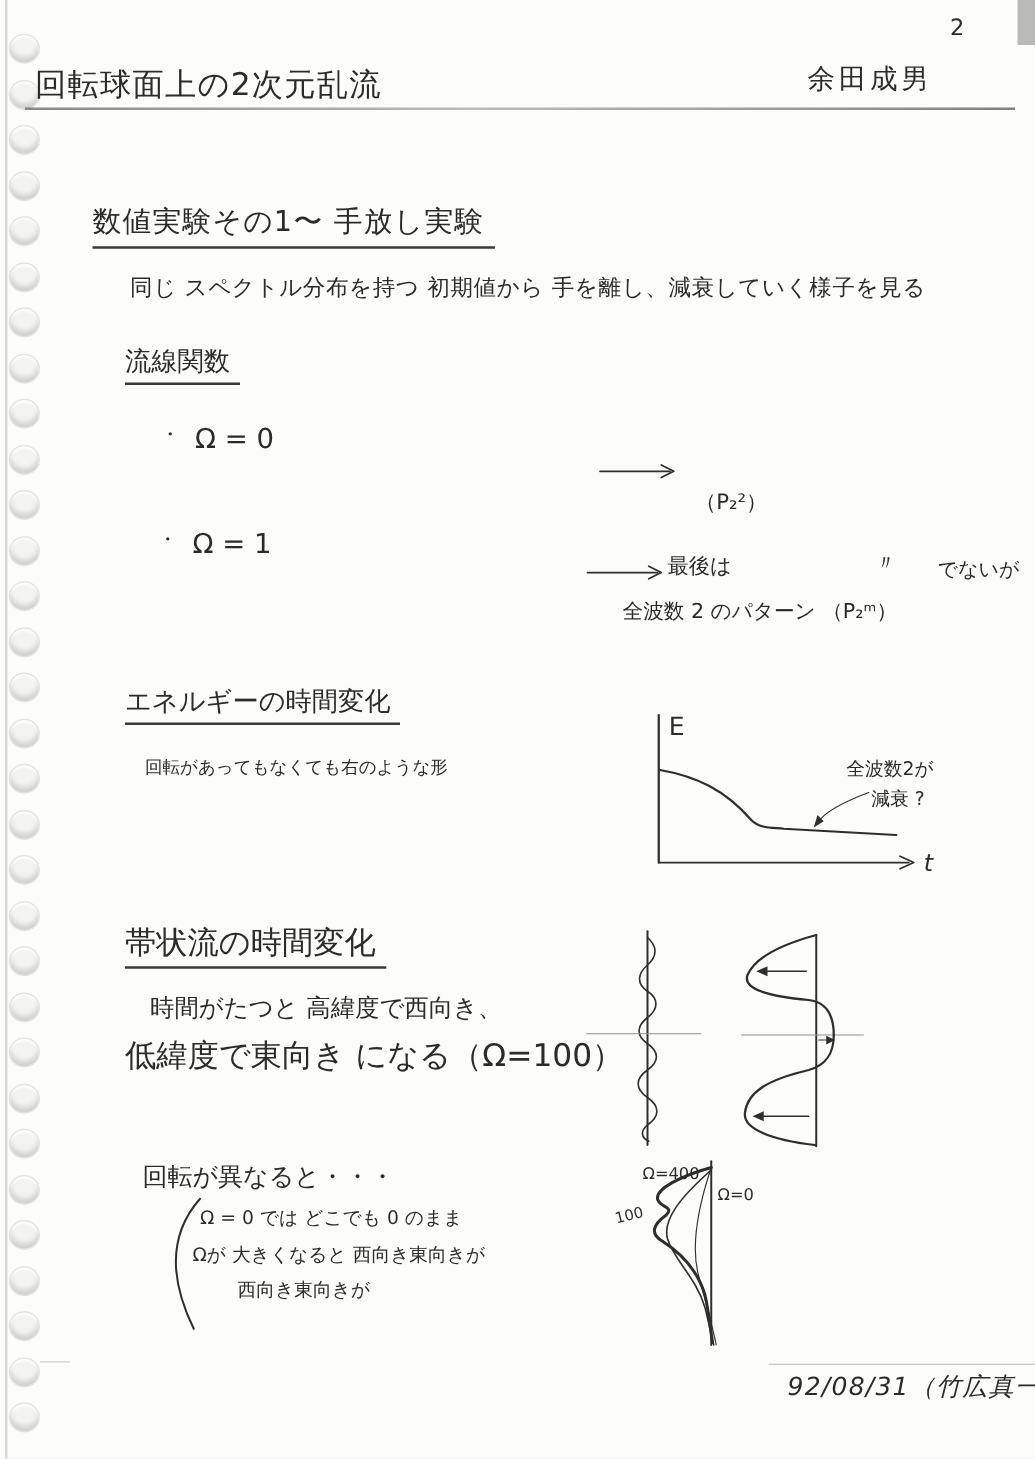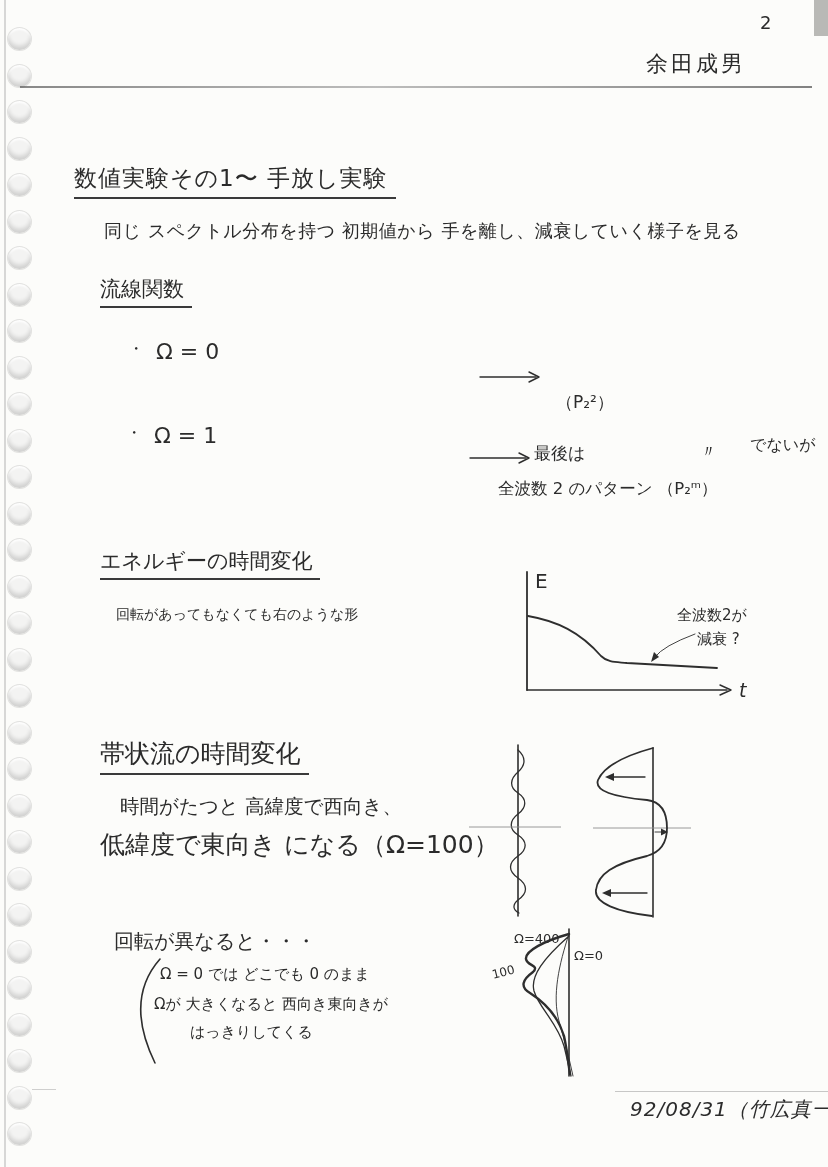--- a/index.html
+++ b/index.html
@@ -27,21 +27,21 @@
   .h-exp{left:74px;top:164px;font-size:23px;letter-spacing:1px;}
   .intro{left:84px;top:220px;font-size:18px;letter-spacing:.5px;margin-left:20px;}
   .h-sf{left:100px;top:276px;font-size:21px;}
   .bullet{font-size:22px;}
   .b1{left:128px;top:338px;} .b2{left:126px;top:422px;}
   .dot{font-size:16px;vertical-align:5px;margin-right:12px;}
   .n0l1{left:543px;top:362px;font-size:16px;}
   .n0l2{left:556px;top:392px;font-size:17px;}
   .n1p1{left:534px;top:443px;font-size:17px;}
   .n1p2{left:700px;top:441px;font-size:17px;}
-  .n1p3{left:750px;top:435px;font-size:16px;font-family:Liberation Serif, serif;}
+  .n1p3{left:750px;top:447px;font-size:16px;font-family:Liberation Serif, serif;}
   .n1l2{left:498px;top:479px;font-size:16.5px;}
   .h-en{left:100px;top:548px;font-size:21px;}
   .en-body{left:116px;top:606px;font-size:14px;}
   .h-zn{left:100px;top:738px;font-size:25px;}
   .znl1{left:120px;top:795px;font-size:19.5px;}
   .znl2{left:100px;top:829px;font-size:25px;}
   .rot-intro{left:114px;top:929px;font-size:20px;}
   .roti{font-size:15px;}
   .r1{left:160px;top:965px;} .r2{left:154px;top:995px;} .r3{left:190px;top:1023px;}
   .footer{left:630px;top:1097px;font-size:20px;font-style:italic;letter-spacing:1px;}
@@ -81,20 +81,21 @@
       <div class="hole" style="top: 903px;"></div>
       <div class="hole" style="top: 939.5px;"></div>
       <div class="hole" style="top: 976px;"></div>
       <div class="hole" style="top: 1012.5px;"></div>
       <div class="hole" style="top: 1049px;"></div>
       <div class="hole" style="top: 1085.5px;"></div>
       <div class="hole" style="top: 1122px;"></div>
     </div>
 
   <div class="hw pnum">2</div>
+  <div class="hw title">回転球面上の2次元乱流</div>
   <div class="hw author">余田成男</div>
   <div class="rule" style="left:20px;top:86px;width:792px;"></div>
 
   <div class="hw h-exp">
     <span class="ul">数値実験その1〜 手放し実験</span>
   </div>
   <div class="hw intro">同じ スペクトル分布を持つ 初期値から 手を離し、減衰していく様子を見る</div>
 
   <div class="hw h-sf">
     <span class="ul">流線関数</span>
@@ -160,21 +161,21 @@
     <line class="sk w13" x1="192" y1="158" x2="154" y2="158"></line>
     <polygon class="fillhead" points="147,158 156,154 156,162"></polygon>
   </svg>
 
   <div class="hw rot-intro">回転が異なると・・・</div>
   <svg style="left:128px;top:956px;" width="60" height="110" viewBox="0 0 60 110">
     <path class="sk w16" d="M 32 3 C 10 28, 5 62, 27 107"></path>
   </svg>
   <div class="hw roti r1">Ω = 0 では どこでも 0 のまま</div>
   <div class="hw roti r2">Ωが 大きくなると 西向き東向きが</div>
-  <div class="hw roti r3">はっきりしてくる</div>
+  <div class="hw roti r3">西向き東向きが</div>
 
   <svg style="left:480px;top:915px;" width="160" height="170" viewBox="0 0 160 170">
     <line class="sk w16" x1="89" y1="14" x2="89" y2="161"></line>
     <path class="sk w24" d="M 89 19 C 64 26, 45 36, 46 44 C 47 51, 60 50, 53 57 C 42 65, 40 72, 50 78 C 64 87, 78 101, 84 121 C 87 134, 88 147, 90 159"></path>
     <path class="sk w13" d="M 89 21 C 64 43, 50 61, 54 76 C 59 93, 77 107, 84 131 C 87 143, 89 153, 91 161"></path>
     <path class="sk w09" d="M 89 19 C 79 49, 72 81, 79 106 C 84 124, 89 142, 93 161"></path>
     <text class="gtext" x="34" y="28" font-size="13">Ω=400</text>
     <text class="gtext" x="94" y="45" font-size="13">Ω=0</text>
     <text class="gtext" x="12" y="62" font-size="12" transform="rotate(-14 20 58)">100</text>
   </svg>

